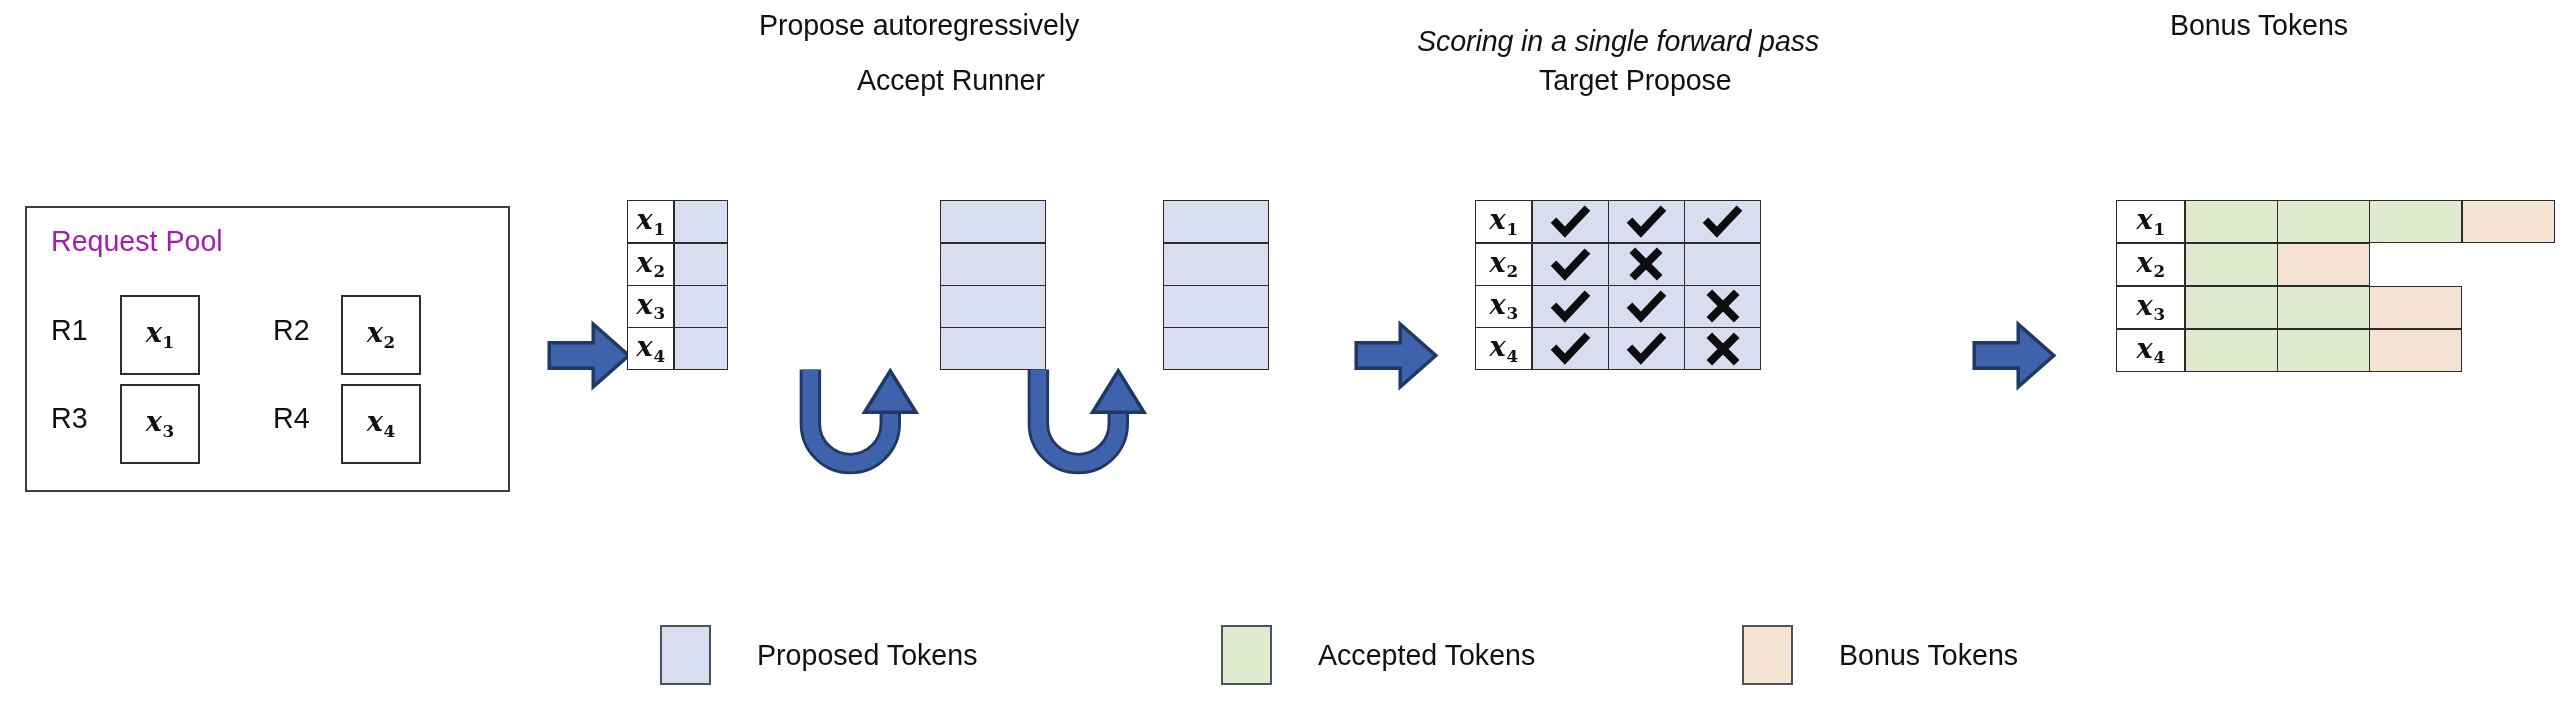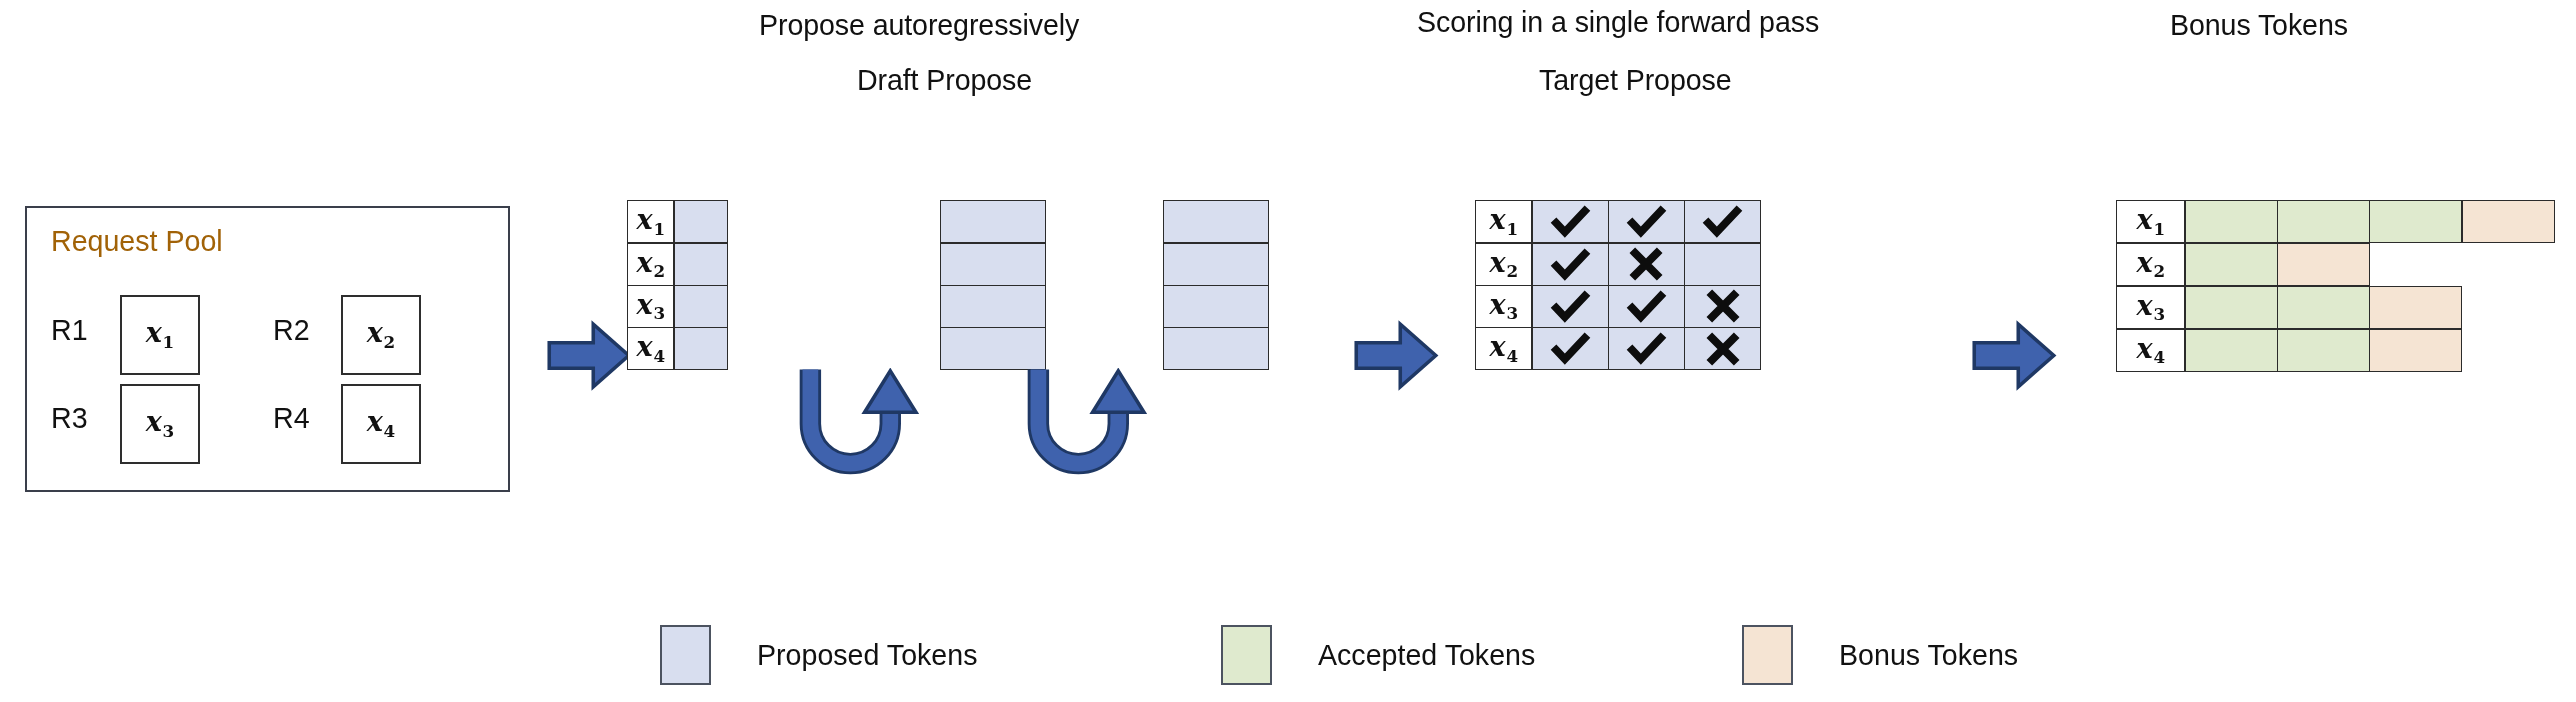--- a/index.html
+++ b/index.html
@@ -22,21 +22,21 @@
   
   .pool-box {
     position: absolute;
     left: 25px; top: 206px;
     width: 485px; height: 286px;
     border: 2.1px solid #3a3f4b;
     background: #ffffff;
   }
   .pool-title {
     position: absolute; left: 24px; top: 17px;
-    font-size: 28.6px; color: #a16207;
+    font-size: 28.6px; color: #a21caf;
   }
   .pool-cell {
     position: absolute;
     border: 2.1px solid #2e2e2e;
     background: #fff;
     display: flex; align-items: center; justify-content: center;
   }
   .rlabel {
     position: absolute;
     font-size: 28.6px; color: #111;
@@ -101,22 +101,22 @@
     color: #111;
     white-space: nowrap;
   }
 </style>
 </head>
 <body>
 
 <div id="stage">
 
   <div class="title" style="left:759px; top:8.6px;">Propose autoregressively</div>
-  <div class="title" style="left:857px; top:64px;">Draft Propose</div>
-  <div class="title" style="left:1417px; top:6px;">Scoring in a single forward pass</div>
+  <div class="title" style="left:857px; top:64px;">Accept Runner</div>
+  <div class="title" style="left:1417px; top:25px;font-style:italic;">Scoring in a single forward pass</div>
   <div class="title" style="left:1539px; top:64px;">Target Propose</div>
   <div class="title" style="left:2170px; top:8.6px;">Bonus Tokens</div>
 
   <div class="pool-box">
     <div class="pool-title">Request Pool</div>
 
     <div class="rlabel" style="left:24px; top:106px;">R1</div>
     <div class="pool-cell" style="left:93px; top:87px; width:80px; height:80px;">
       <span class="var"><span>x</span><sub>1</sub></span>
     </div>

